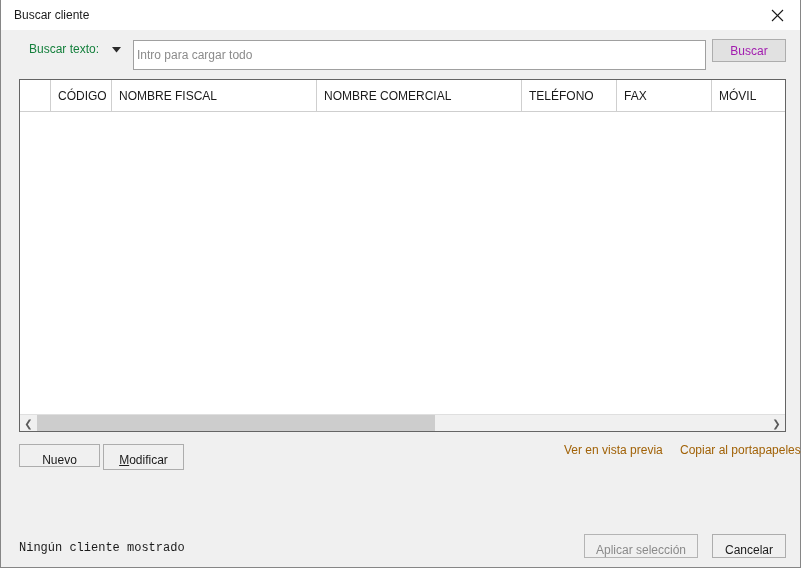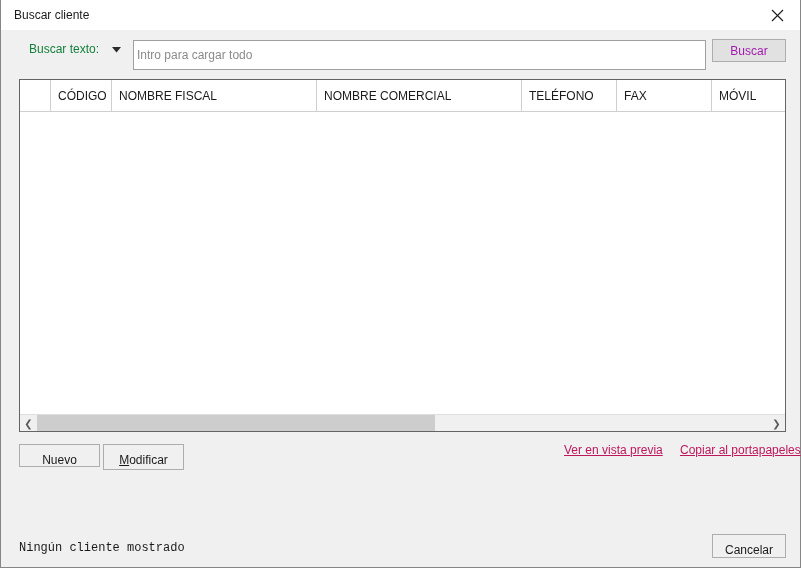--- a/index.html
+++ b/index.html
@@ -217,22 +217,21 @@
     top: 444px;
     width: 81px;
     height: 26px;
   }
   .accel { text-decoration: underline; }
 
   .link {
     position: absolute;
     top: 443px;
     font-size: 12px;
-    color: #be185d;
-    text-decoration: underline;
+    color: #a16207;
     white-space: nowrap;
     cursor: default;
   }
   .link-preview { left: 563px; }
   .link-clipboard { left: 679px; }
 
   
   .status-text {
     position: absolute;
     left: 18px;
@@ -310,15 +309,16 @@
     </div>
   </div>
 
   <button class="btn btn-nuevo">Nuevo</button>
   <button class="btn btn-modificar"><span class="accel">M</span><span>odificar</span></button>
 
   <div class="link link-preview">Ver en vista previa</div>
   <div class="link link-clipboard">Copiar al portapapeles</div>
 
   <div class="status-text">Ningún cliente mostrado</div>
+  <button class="btn btn-apply">Aplicar selección</button>
   <button class="btn btn-cancel">Cancelar</button>
 
 </div>
 
 </body></html>

